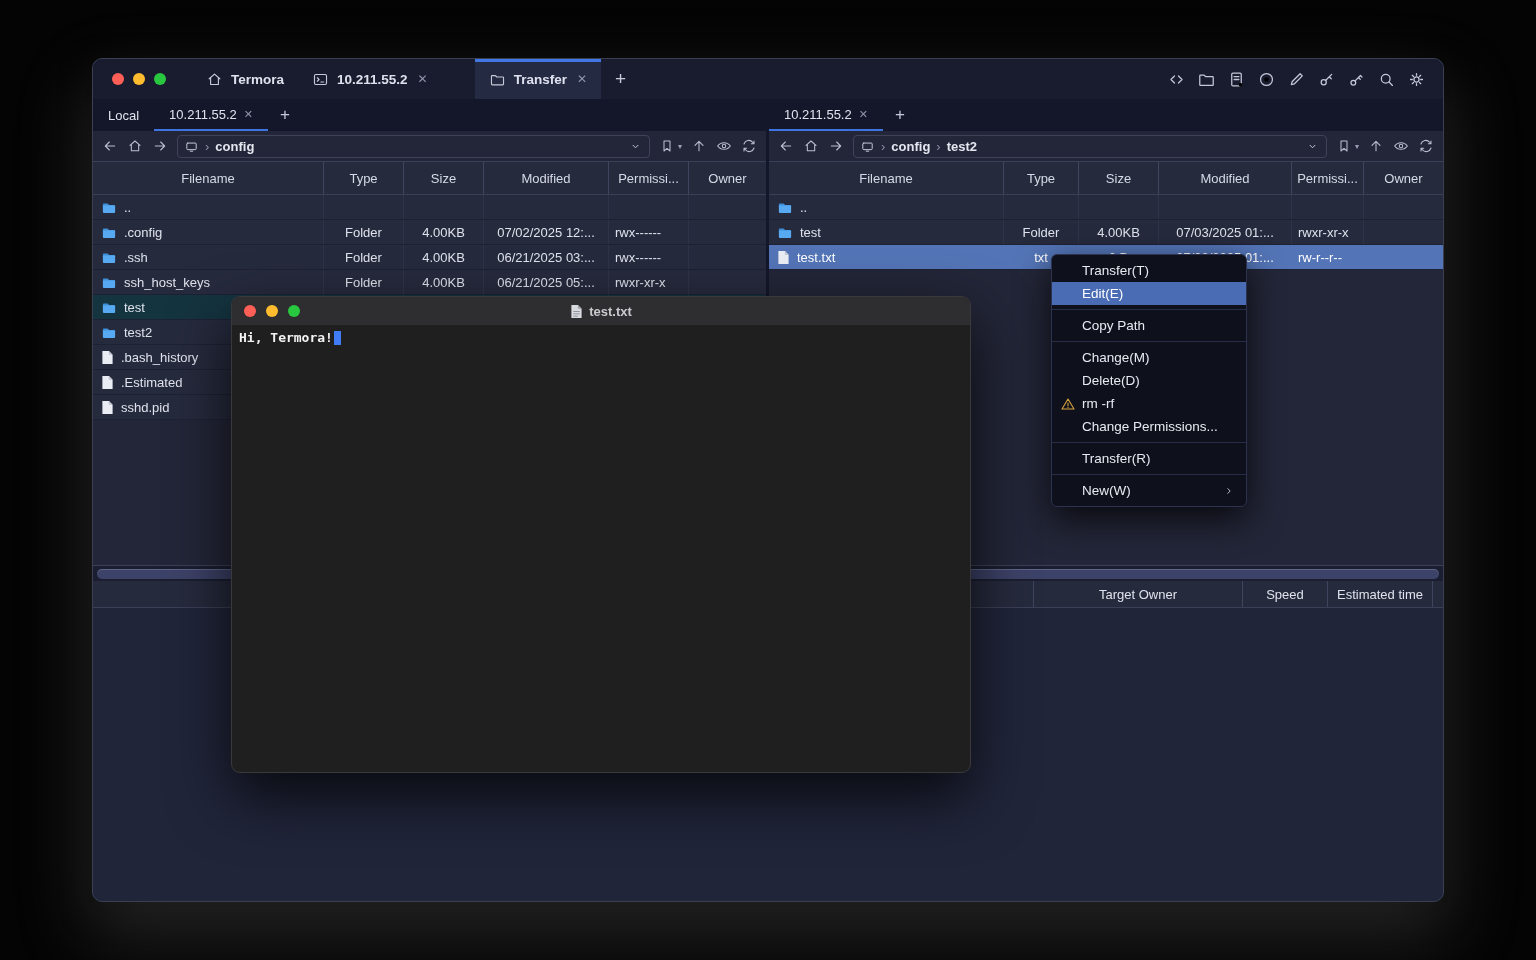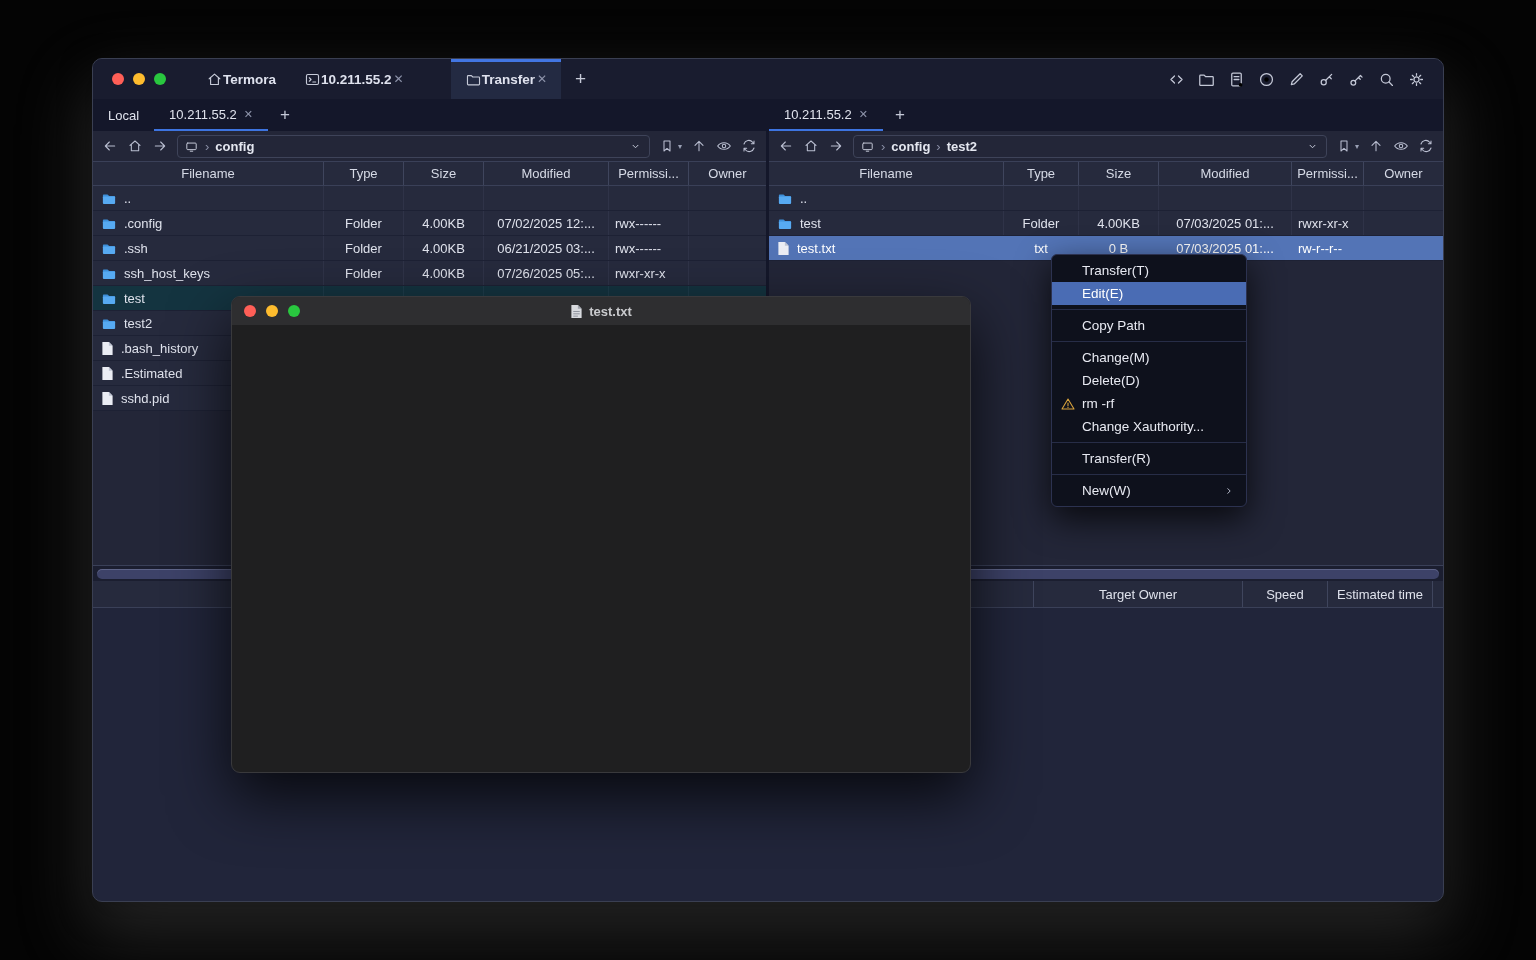--- a/index.html
+++ b/index.html
@@ -9,21 +9,21 @@
   
   .app-window { position:absolute; left:92px; top:58px; width:1352px; height:844px;
     background:#21253a; border-radius:10px; border:1px solid #3a3f52;
     box-shadow:0 30px 70px 8px rgba(150,150,150,.22), 0 10px 30px rgba(0,0,0,.8);
     overflow:hidden; }
 
   
   .titlebar { height:40px; background:#191c2f; display:flex; align-items:stretch; }
   .lights { display:flex; align-items:center; gap:9px; padding:0 26px 0 19px; }
   .light { width:12px; height:12px; border-radius:50%; }
-  .main-tab { display:flex; align-items:center; padding:0 14px; color:#dfe2ee;
+  .main-tab { display:flex; align-items:center; gap:8px; padding:0 14px; color:#dfe2ee;
     font-size:13.5px; font-weight:600; cursor:default; }
   .main-tab svg { width:17px; height:17px; stroke:#c6cad8; }
   .main-tab .x { color:#8e94ab; font-size:12px; margin-left:2px; }
   .main-tab.active { background:#232a42; box-shadow:inset 0 3px 0 #4276e3;margin-left:33px; }
   .tab-plus { display:flex; align-items:center; padding:0 14px; color:#c6cad8; font-size:19px; }
   .hdr-icons { margin-left:auto; display:flex; align-items:center; gap:11px; padding-right:17px; }
   .hdr-icons svg { width:19px; height:19px; stroke:#c3c7d6; cursor:pointer; }
 
   svg.ln { fill:none; stroke-width:1.6; stroke-linecap:round; stroke-linejoin:round; }
 
@@ -42,21 +42,21 @@
 
   .ptoolbar { height:30px; display:flex; align-items:center; gap:9px; padding:0 9px; }
   .ptoolbar svg { width:16px; height:16px; stroke:#b9bed0; flex:none; cursor:pointer; }
   .pathbox { flex:1; height:23px; border:1px solid #3e4359; border-radius:4px;
     display:flex; align-items:center; gap:6px; padding:0 6px; color:#e4e7f0; font-size:13px; font-weight:600; }
   .pathbox svg { width:15px; height:15px; stroke:#c3c7d6; }
   .pathbox .sep { color:#8a8fa6; font-weight:400; font-size:13px; }
   .pathbox .spacer { flex:1; }
   .bm-caret { color:#9aa0b5; font-size:8px; margin-left:-6px; }
 
-  .thead { height:25px; background:#262a3d; display:flex; align-items:center;
+  .thead { height:34px; background:#262a3d; display:flex; align-items:center;
     border-top:1px solid #3a4058; border-bottom:1px solid #3a4058; color:#d6dae6; font-size:13px;text-align:right; }
   .thead .cell { display:flex; align-items:center; justify-content:center; height:100%;
     border-right:1px solid rgba(130,140,175,.28); }
   .rows { }
   .row { height:25px; background:#262a3d; display:flex; align-items:center;
     border-bottom:1px solid #1d2134; color:#dfe2ec; font-size:13px; }
   .row .cell { height:100%; display:flex; align-items:center;
     border-right:1px solid rgba(130,140,175,.10); overflow:hidden; white-space:nowrap; }
   .row .cell.ctr { justify-content:center; }
   .row .cell.name { padding-left:8px; gap:7px; }
@@ -365,21 +365,21 @@
         </div>
         <div class="row">
           <div class="cell cl0 name">
               <svg class="fico">
                 <use href="#i-folder-f"></use>
               </svg>
               <span>ssh_host_keys</span>
             </div>
           <div class="cell cl1 ctr">Folder</div>
           <div class="cell cl2 ctr">4.00KB</div>
-          <div class="cell cl3 ctr">07/26/2025 05:...</div>
+          <div class="cell cl3 ctr">06/21/2025 05:...</div>
           <div class="cell cl4 perm">rwxr-xr-x</div>
           <div class="cell cl5"></div>
         </div>
         <div class="row sel-teal">
           <div class="cell cl0 name">
               <svg class="fico">
                 <use href="#i-folder-f"></use>
               </svg>
               <span>test</span>
             </div>
@@ -563,38 +563,41 @@
       <div class="light" style="background:#ff5f57"></div>
       <div class="light" style="background:#febc2e"></div>
       <div class="light" style="background:#29c73f"></div>
     </div>
     <div class="editor-title">
       <svg>
           <use href="#i-page"></use>
         </svg>
       <span>test.txt</span>
     </div>
+  </div>
+  <div class="editor-body">
+    <span>Hi, Termora!</span><span class="cursor"></span>
   </div>
 </div>
 
 <div class="ctx-menu">
   <div class="mrow">Transfer(T)</div>
   <div class="mrow hl">Edit(E)</div>
   <div class="msep"></div>
   <div class="mrow">Copy Path</div>
   <div class="msep"></div>
   <div class="mrow">Change(M)</div>
   <div class="mrow">Delete(D)</div>
   <div class="mrow">
     <svg class="ln warn" style="stroke:#d9a33c;color:#d9a33c">
         <use href="#i-warn"></use>
       </svg>
     <span>rm -rf</span>
   </div>
-  <div class="mrow">Change Xauthority...</div>
+  <div class="mrow">Change Permissions...</div>
   <div class="msep"></div>
   <div class="mrow">Transfer(R)</div>
   <div class="msep"></div>
   <div class="mrow">
     <span>New(W)</span>
     <svg class="ln sub">
         <use href="#i-chev-right"></use>
       </svg>
   </div>
 </div>

